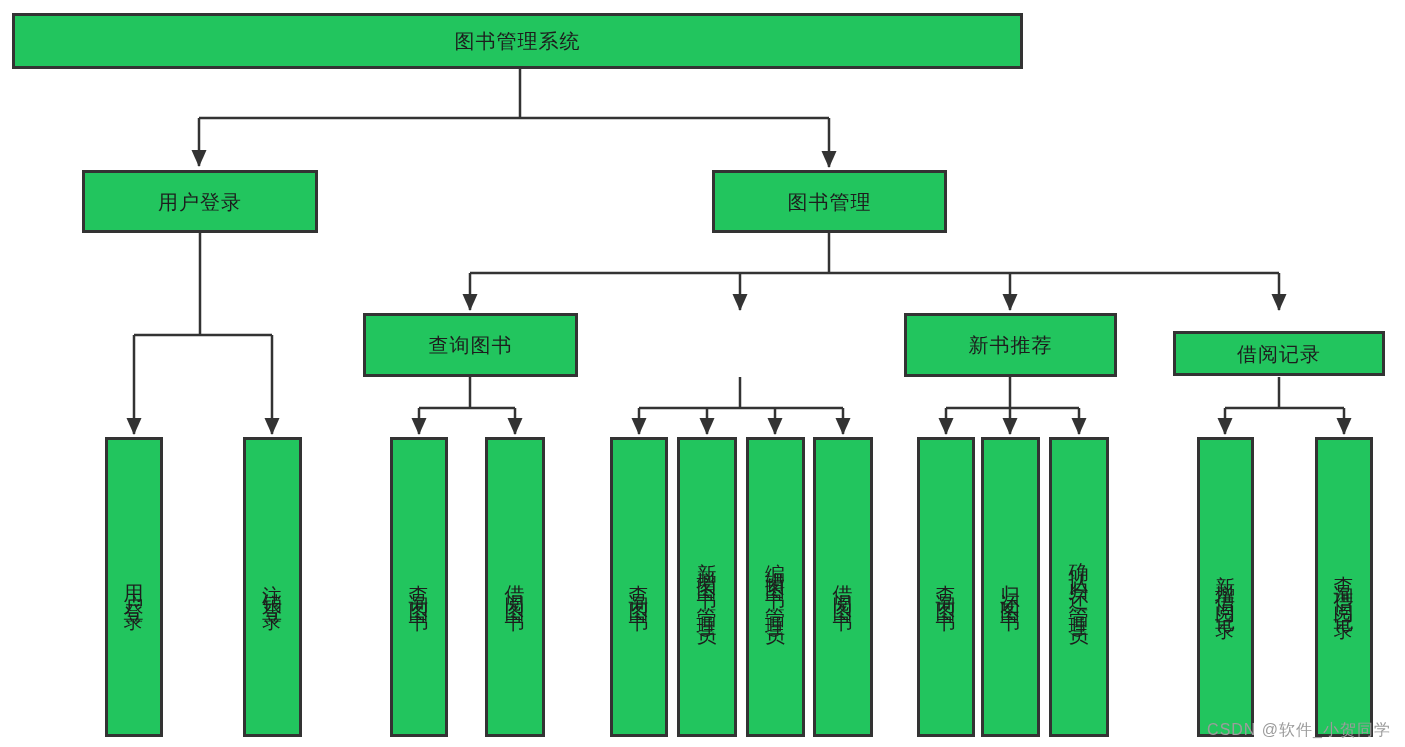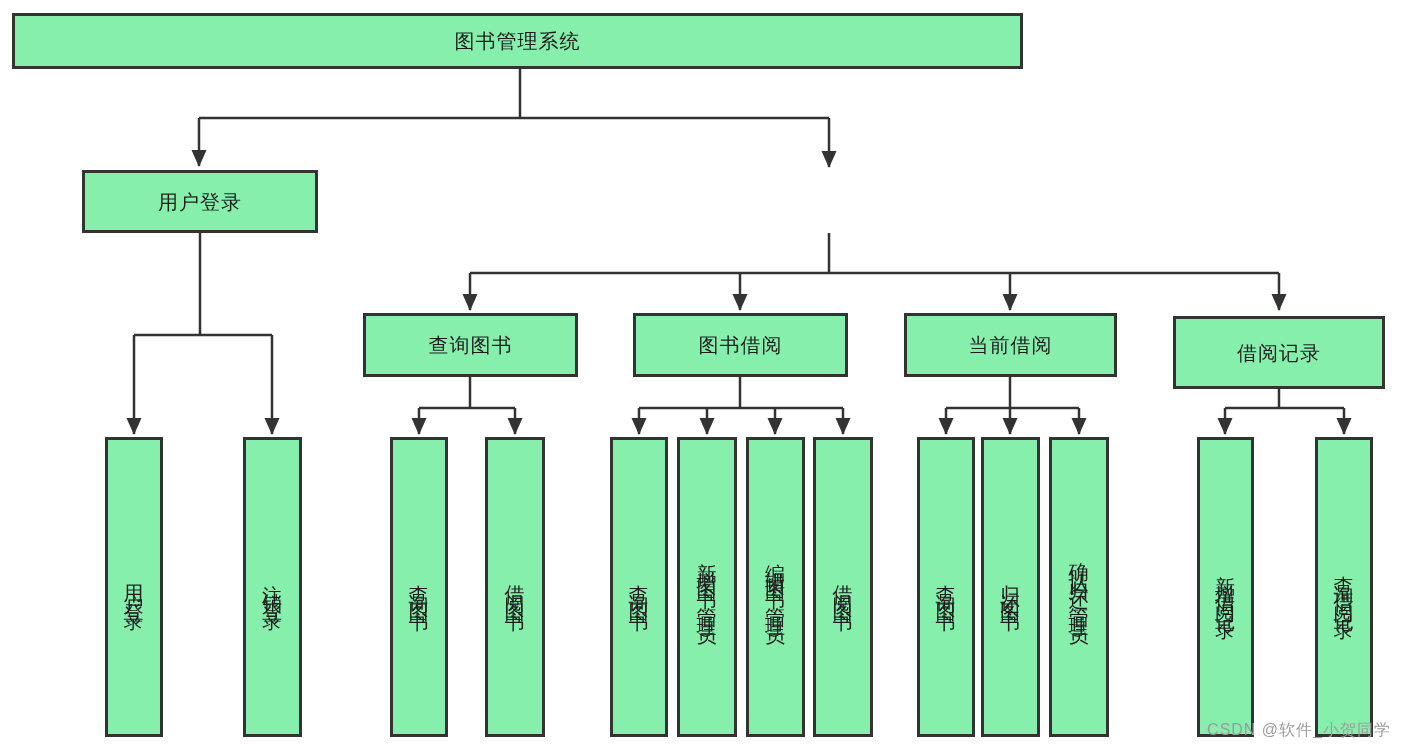--- a/index.html
+++ b/index.html
@@ -2,21 +2,21 @@
 <html><head>
 <meta charset="utf-8">
 <style>
   html,body{margin:0;padding:0;background:#ffffff;}
   .stage{
     position:relative;width:1405px;height:747px;background:#ffffff;
     font-family:"Liberation Sans",sans-serif;color:#1d1d1d;overflow:hidden;
   }
   .wires{position:absolute;left:0;top:0;width:1405px;height:747px;}
   .node{
-    position:absolute;box-sizing:border-box;border:3px solid #333333;background:#86efac;
+    position:absolute;box-sizing:border-box;border:3px solid #333333;background:#22c55e;
     display:flex;align-items:center;justify-content:center;
     font-size:20px;letter-spacing:1px;line-height:1.2;text-align:center;
   }
   .v{
     writing-mode:vertical-rl;text-orientation:mixed;
     letter-spacing:9px;line-height:1;
   }
   .watermark{
     position:absolute;right:14px;bottom:6px;z-index:5;
     color:#9c9c9c;font-size:16px;letter-spacing:1px;white-space:nowrap;
@@ -87,25 +87,25 @@
         <path d="M1225,408 H1344"></path>
         <path d="M1225,408 V434" marker-end="url(#arrow)"></path>
         <path d="M1344,408 V434" marker-end="url(#arrow)"></path>
       </g>
     </g>
   </svg>
 
   <div class="node" style="left:12px;top:13px;width:1011px;height:56px">图书管理系统</div>
 
   <div class="node" style="left:82px;top:170px;width:236px;height:63px">用户登录</div>
+  <div class="node" style="left:712px;top:170px;width:235px;height:63px">图书管理</div>
 
   <div class="node" style="left:363px;top:313px;width:215px;height:64px">查询图书</div>
-  <div class="node" style="left:633px;top:313px;width:215px;height:64px">图书借阅</div>
-  <div class="node" style="left:904px;top:313px;width:213px;height:64px">当前借阅</div>
-  <div class="node" style="left:1173px;top:316px;width:212px;height:73px">借阅记录</div>
+  <div class="node" style="left:904px;top:313px;width:213px;height:64px">新书推荐</div>
+  <div class="node" style="left:1173px;top:331px;width:212px;height:45px">借阅记录</div>
 
   <div class="node v" style="left:105px;top:437px;width:58px;height:300px">用户登录</div>
   <div class="node v" style="left:243px;top:437px;width:59px;height:300px">注销登录</div>
 
   <div class="node v" style="left:390px;top:437px;width:58px;height:300px">查询图书</div>
   <div class="node v" style="left:485px;top:437px;width:60px;height:300px">借阅图书</div>
 
   <div class="node v" style="left:610px;top:437px;width:58px;height:300px">查询图书</div>
   <div class="node v" style="left:677px;top:437px;width:60px;height:300px">新增图书（管理员）</div>
   <div class="node v" style="left:746px;top:437px;width:59px;height:300px">编辑图书（管理员）</div>

